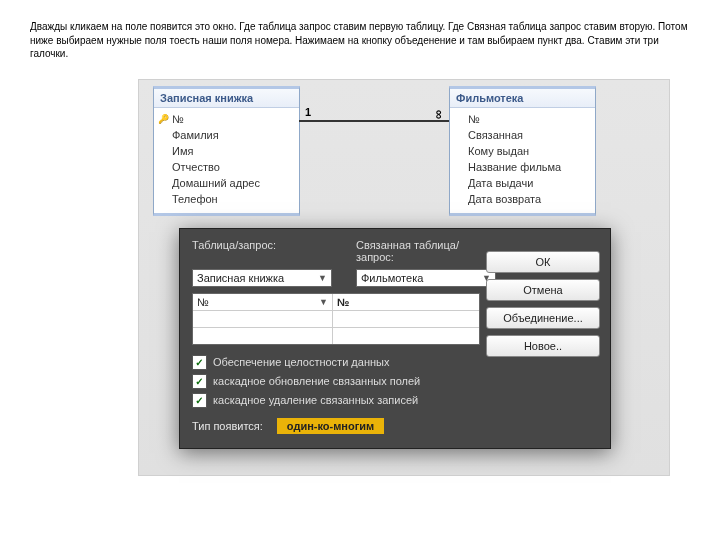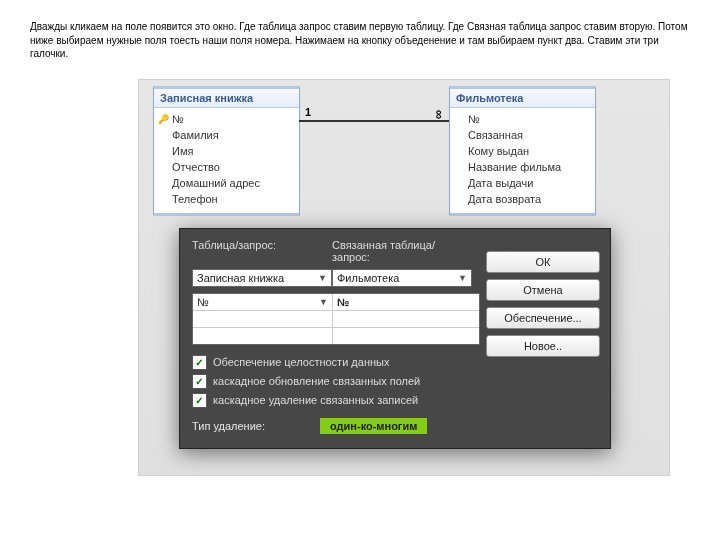--- a/index.html
+++ b/index.html
@@ -100,21 +100,21 @@
     font-size: 11px; font-weight: bold;
     color: #fff;
   }
   .ctrl-help { background: linear-gradient(#6c7a8a,#4a5560); }
   .ctrl-close { background: linear-gradient(#d96a5a,#b63a28); width: 42px; }
   .dlg-body {
     padding: 10px 12px 14px 12px;
     background: #474747;
     position: relative;
   }
-  .row { display: flex; gap: 0; margin-bottom: 4px; }
+  .row { display: flex; gap: 24px; margin-bottom: 4px; }
   .col-left { width: 140px; }
   .col-mid { width: 140px; }
   .lbl { color: #ddd; font-size: 11px; margin-bottom: 2px; display:block; }
   .combo, .field-combo, .fake-input {
     width: 100%;
     height: 18px;
     background: #fff;
     color: #222;
     font-size: 11px;
     padding: 1px 4px;
@@ -154,21 +154,21 @@
   .grid-cell.left { flex: 0 0 140px; }
   .checks { margin-top: 10px; }
   .check-row { display: flex; align-items: center; gap: 6px; margin-bottom: 4px; font-size: 11px; color: #ddd; }
   .chk {
     width: 13px; height: 13px;
     background: #fff; border: 1px solid #555;
     display: flex; align-items: center; justify-content: center;
     color: #0a6a0a; font-size: 10px; font-weight: bold;
   }
   .rel-type { margin-top: 10px; display: flex; gap: 14px; align-items: center; font-size: 11px; }
-  .rel-type .val { background: #84cc16; color: #222; padding: 2px 10px; font-weight: bold; margin-left: 41px; }
+  .rel-type .val { background: #eab308; color: #222; padding: 2px 10px; font-weight: bold; }
   .btn-stack {
     position: absolute;
     top: 22px; right: 12px;
     width: 112px;
   }
 </style>
 </head>
 <body>
 
 <div class="instruction">Дважды кликаем на поле появится это окно. Где таблица запрос ставим первую таблицу. Где Связная таблица запрос ставим вторую. Потом ниже выбираем нужные поля тоесть наши поля номера. Нажимаем на кнопку объеденение и там выбираем пункт два. Ставим эти три галочки.</div>
@@ -266,27 +266,27 @@
           <div class="chk">✓</div>
           <span>каскадное обновление связанных полей</span>
         </div>
         <div class="check-row">
           <div class="chk">✓</div>
           <span>каскадное удаление связанных записей</span>
         </div>
       </div>
 
       <div class="rel-type">
-        <span>Тип удаление:</span>
+        <span>Тип появится:</span>
         <span class="val">один-ко-многим</span>
       </div>
 
       <div class="btn-stack">
         <div class="btn">ОК</div>
         <div class="btn">Отмена</div>
-        <div class="btn">Обеспечение...</div>
+        <div class="btn">Объединение...</div>
         <div class="btn">Новое..</div>
       </div>
 
     </div>
   </div>
 
 </div>
 
 </body></html>

